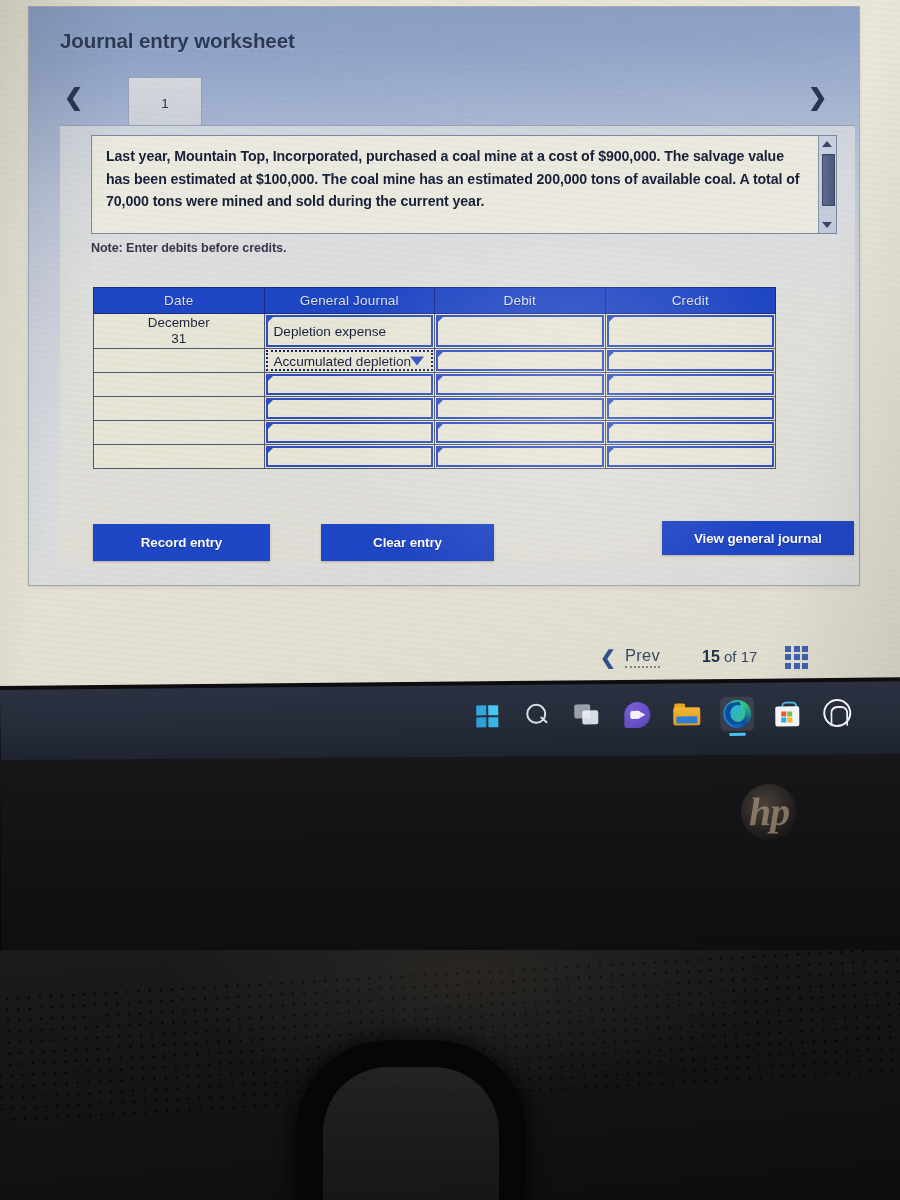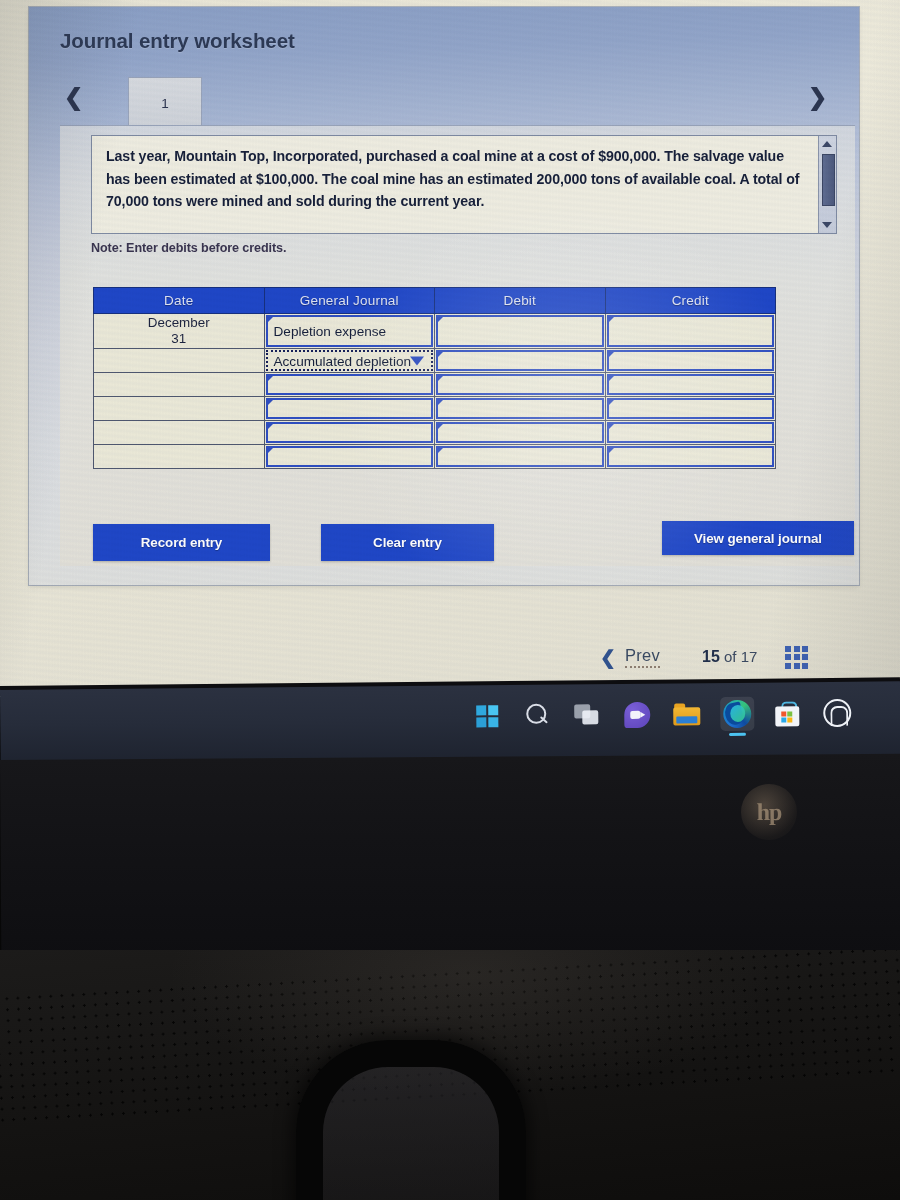--- a/index.html
+++ b/index.html
@@ -483,22 +483,23 @@
     width: 56px; height: 56px;
     border-radius: 50%;
     background: radial-gradient(circle at 42% 38%, rgba(130,112,92,.50), rgba(60,52,44,.20) 68%, rgba(20,18,16,0) 100%);
     display: flex;
     align-items: center;
     justify-content: center;
     transform: rotate(-0.4deg);
   }
   .hp-logo span {
     font-family: "Liberation Serif", serif;
+    font-style: italic;
     font-weight: bold;
-    font-size: 24px;
+    font-size: 40px;
     color: rgba(166,146,120,.72);
     letter-spacing: -1px;
     line-height: 1;
     text-align: center;
   }
 
   .desk {
     position: absolute;
     left: 0; top: 950px;
     width: 900px; height: 250px;

